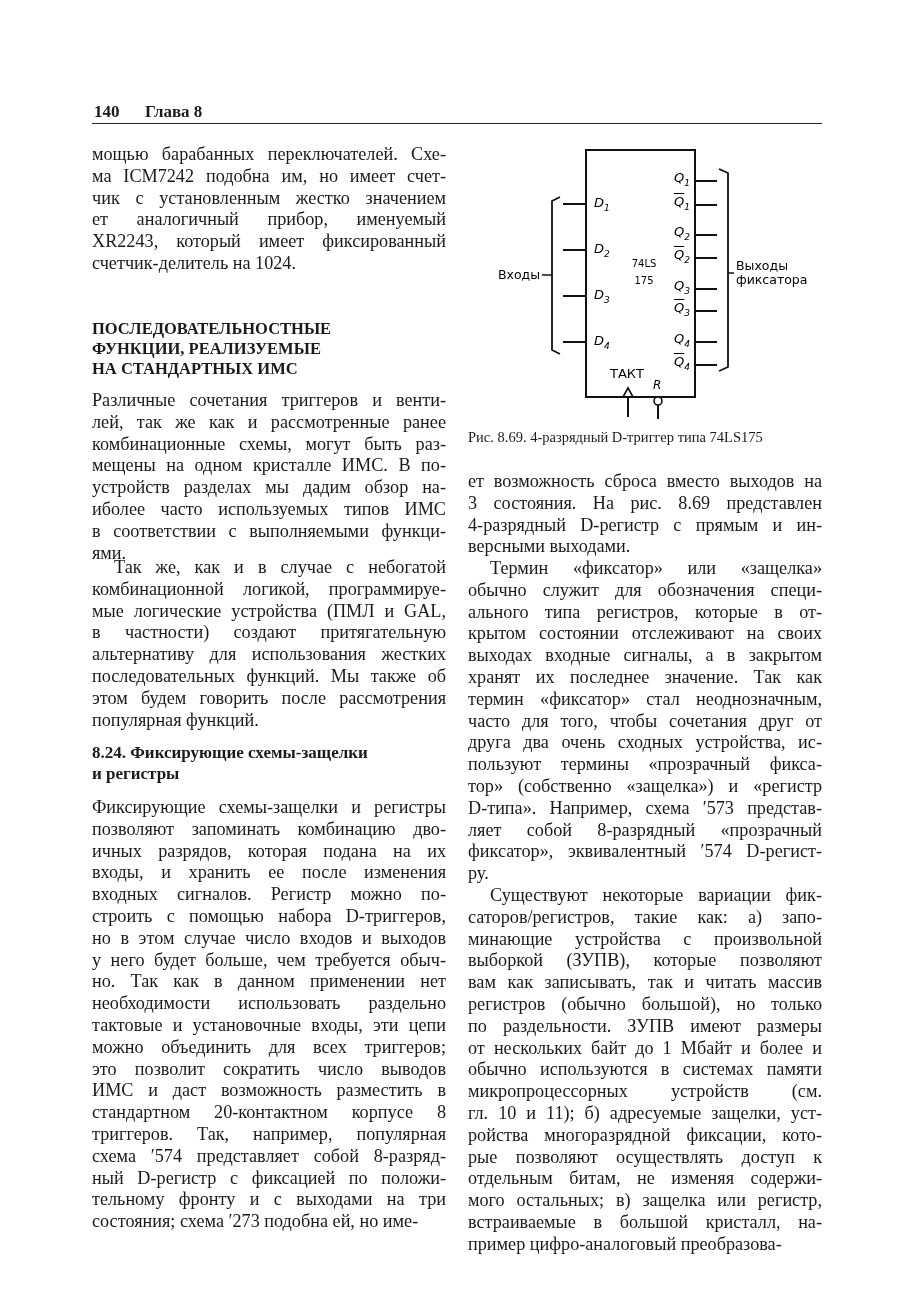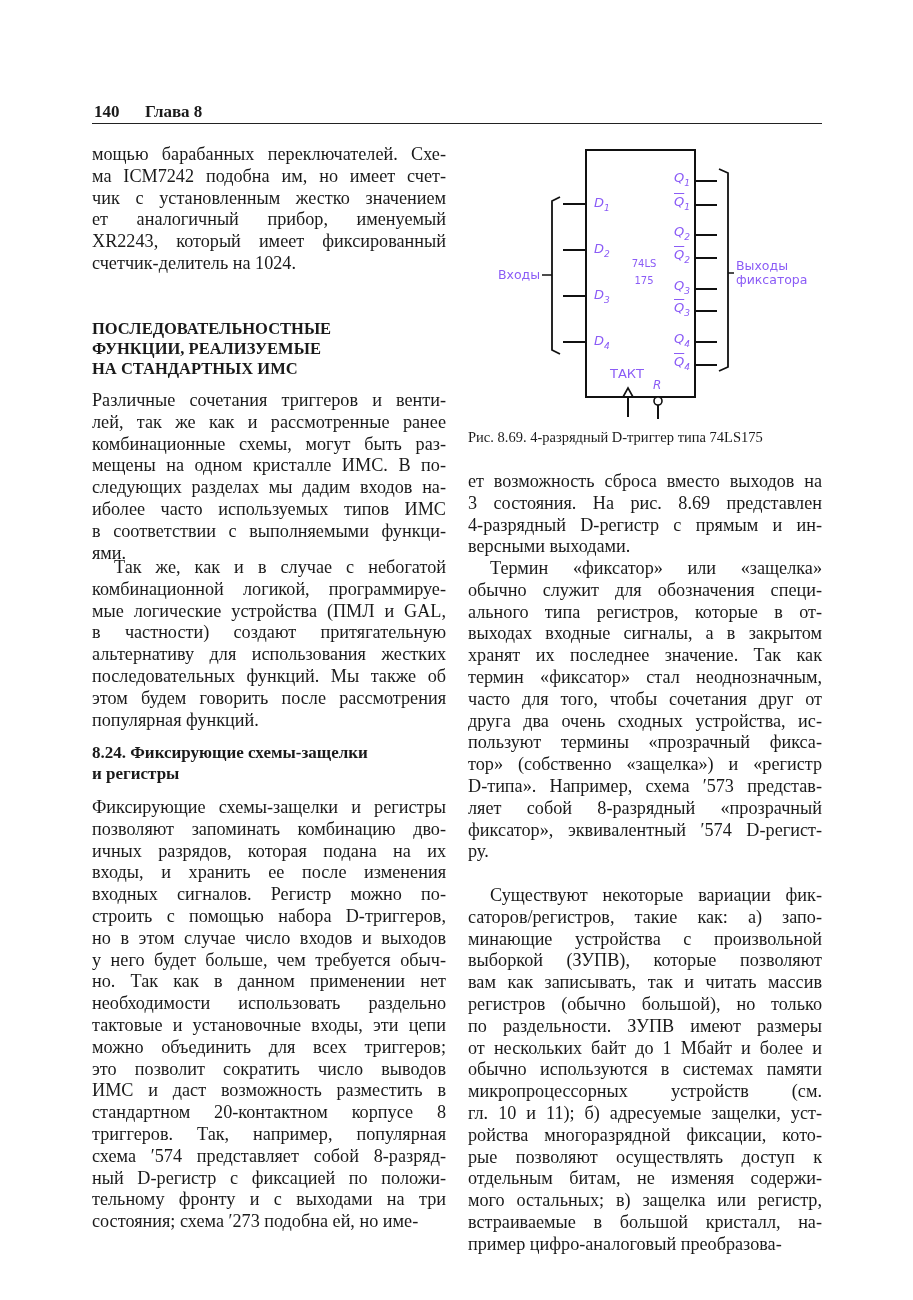--- a/index.html
+++ b/index.html
@@ -12,21 +12,21 @@
   .col { position: absolute; font-size: 18.2px; line-height: 21.8px; text-align: justify; }
   .left { left: 92px; width: 354px; }
   .right { left: 468px; width: 354px; }
   .line { display: block; text-align: justify; text-align-last: justify; white-space: nowrap; height: 21.8px; }
   .line.last { text-align-last: left; }
   .ind { text-indent: 22px; }
   .hd { font-weight: bold; font-size: 16.5px; line-height: 20px; }
   .hd2 { font-weight: bold; font-size: 17px; line-height: 21px; }
   .fig { position: absolute; left: 490px; top: 140px; width: 320px; height: 290px; }
   .fig svg { position: absolute; left: 0; top: 0; }
-  .figlbl { position: absolute; font-family: "DejaVu Sans", sans-serif; font-size: 13px; color: #8b5cf6; }
+  .figlbl { position: absolute; font-family: "DejaVu Sans", sans-serif; font-size: 13px; color: #000000; }
   .it { font-style: italic; }
   .caption { position: absolute; left: 468px; top: 429px; font-size: 14.5px; white-space: nowrap; }
   .ovl { text-decoration: overline; }
   sub { font-size: 70%; }
 </style>
 </head>
 <body>
 
 <div class="header">
   <span class="pnum">140</span>
@@ -46,21 +46,21 @@
   <div>ПОСЛЕДОВАТЕЛЬНОСТНЫЕ</div>
   <div>ФУНКЦИИ, РЕАЛИЗУЕМЫЕ</div>
   <div>НА СТАНДАРТНЫХ ИМС</div>
 </div>
 
 <div class="col left" style="top:390px;">
     <span class="line">Различные сочетания триггеров и венти-</span>
     <span class="line">лей, так же как и рассмотренные ранее</span>
     <span class="line">комбинационные схемы, могут быть раз-</span>
     <span class="line">мещены на одном кристалле ИМС. В по-</span>
-    <span class="line">следующих разделах мы дадим входов на-</span>
+    <span class="line">устройств разделах мы дадим обзор на-</span>
     <span class="line">иболее часто используемых типов ИМС</span>
     <span class="line">в соответствии с выполняемыми функци-</span>
     <span class="line last">ями.</span>
   </div>
 <div class="col left" style="top:557px;">
     <span class="line ind">Так же, как и в случае с небогатой</span>
     <span class="line">комбинационной логикой, программируе-</span>
     <span class="line">мые логические устройства (ПМЛ и GAL,</span>
     <span class="line">в частности) создают притягательную</span>
     <span class="line">альтернативу для использования жестких</span>
@@ -163,20 +163,21 @@
 <div class="col right" style="top:471px;">
     <span class="line">ет возможность сброса вместо выходов на</span>
     <span class="line">3 состояния. На рис. 8.69 представлен</span>
     <span class="line">4-разрядный D-регистр с прямым и ин-</span>
     <span class="line last">версными выходами.</span>
   </div>
 <div class="col right" style="top:558px;">
     <span class="line ind">Термин «фиксатор» или «защелка»</span>
     <span class="line">обычно служит для обозначения специ-</span>
     <span class="line">ального типа регистров, которые в от-</span>
+    <span class="line">крытом состоянии отслеживают на своих</span>
     <span class="line">выходах входные сигналы, а в закрытом</span>
     <span class="line">хранят их последнее значение. Так как</span>
     <span class="line">термин «фиксатор» стал неоднозначным,</span>
     <span class="line">часто для того, чтобы сочетания друг от</span>
     <span class="line">друга два очень сходных устройства, ис-</span>
     <span class="line">пользуют термины «прозрачный фикса-</span>
     <span class="line">тор» (собственно «защелка») и «регистр</span>
     <span class="line">D-типа». Например, схема ′573 представ-</span>
     <span class="line">ляет собой 8-разрядный «прозрачный</span>
     <span class="line">фиксатор», эквивалентный ′574 D-регист-</span>

